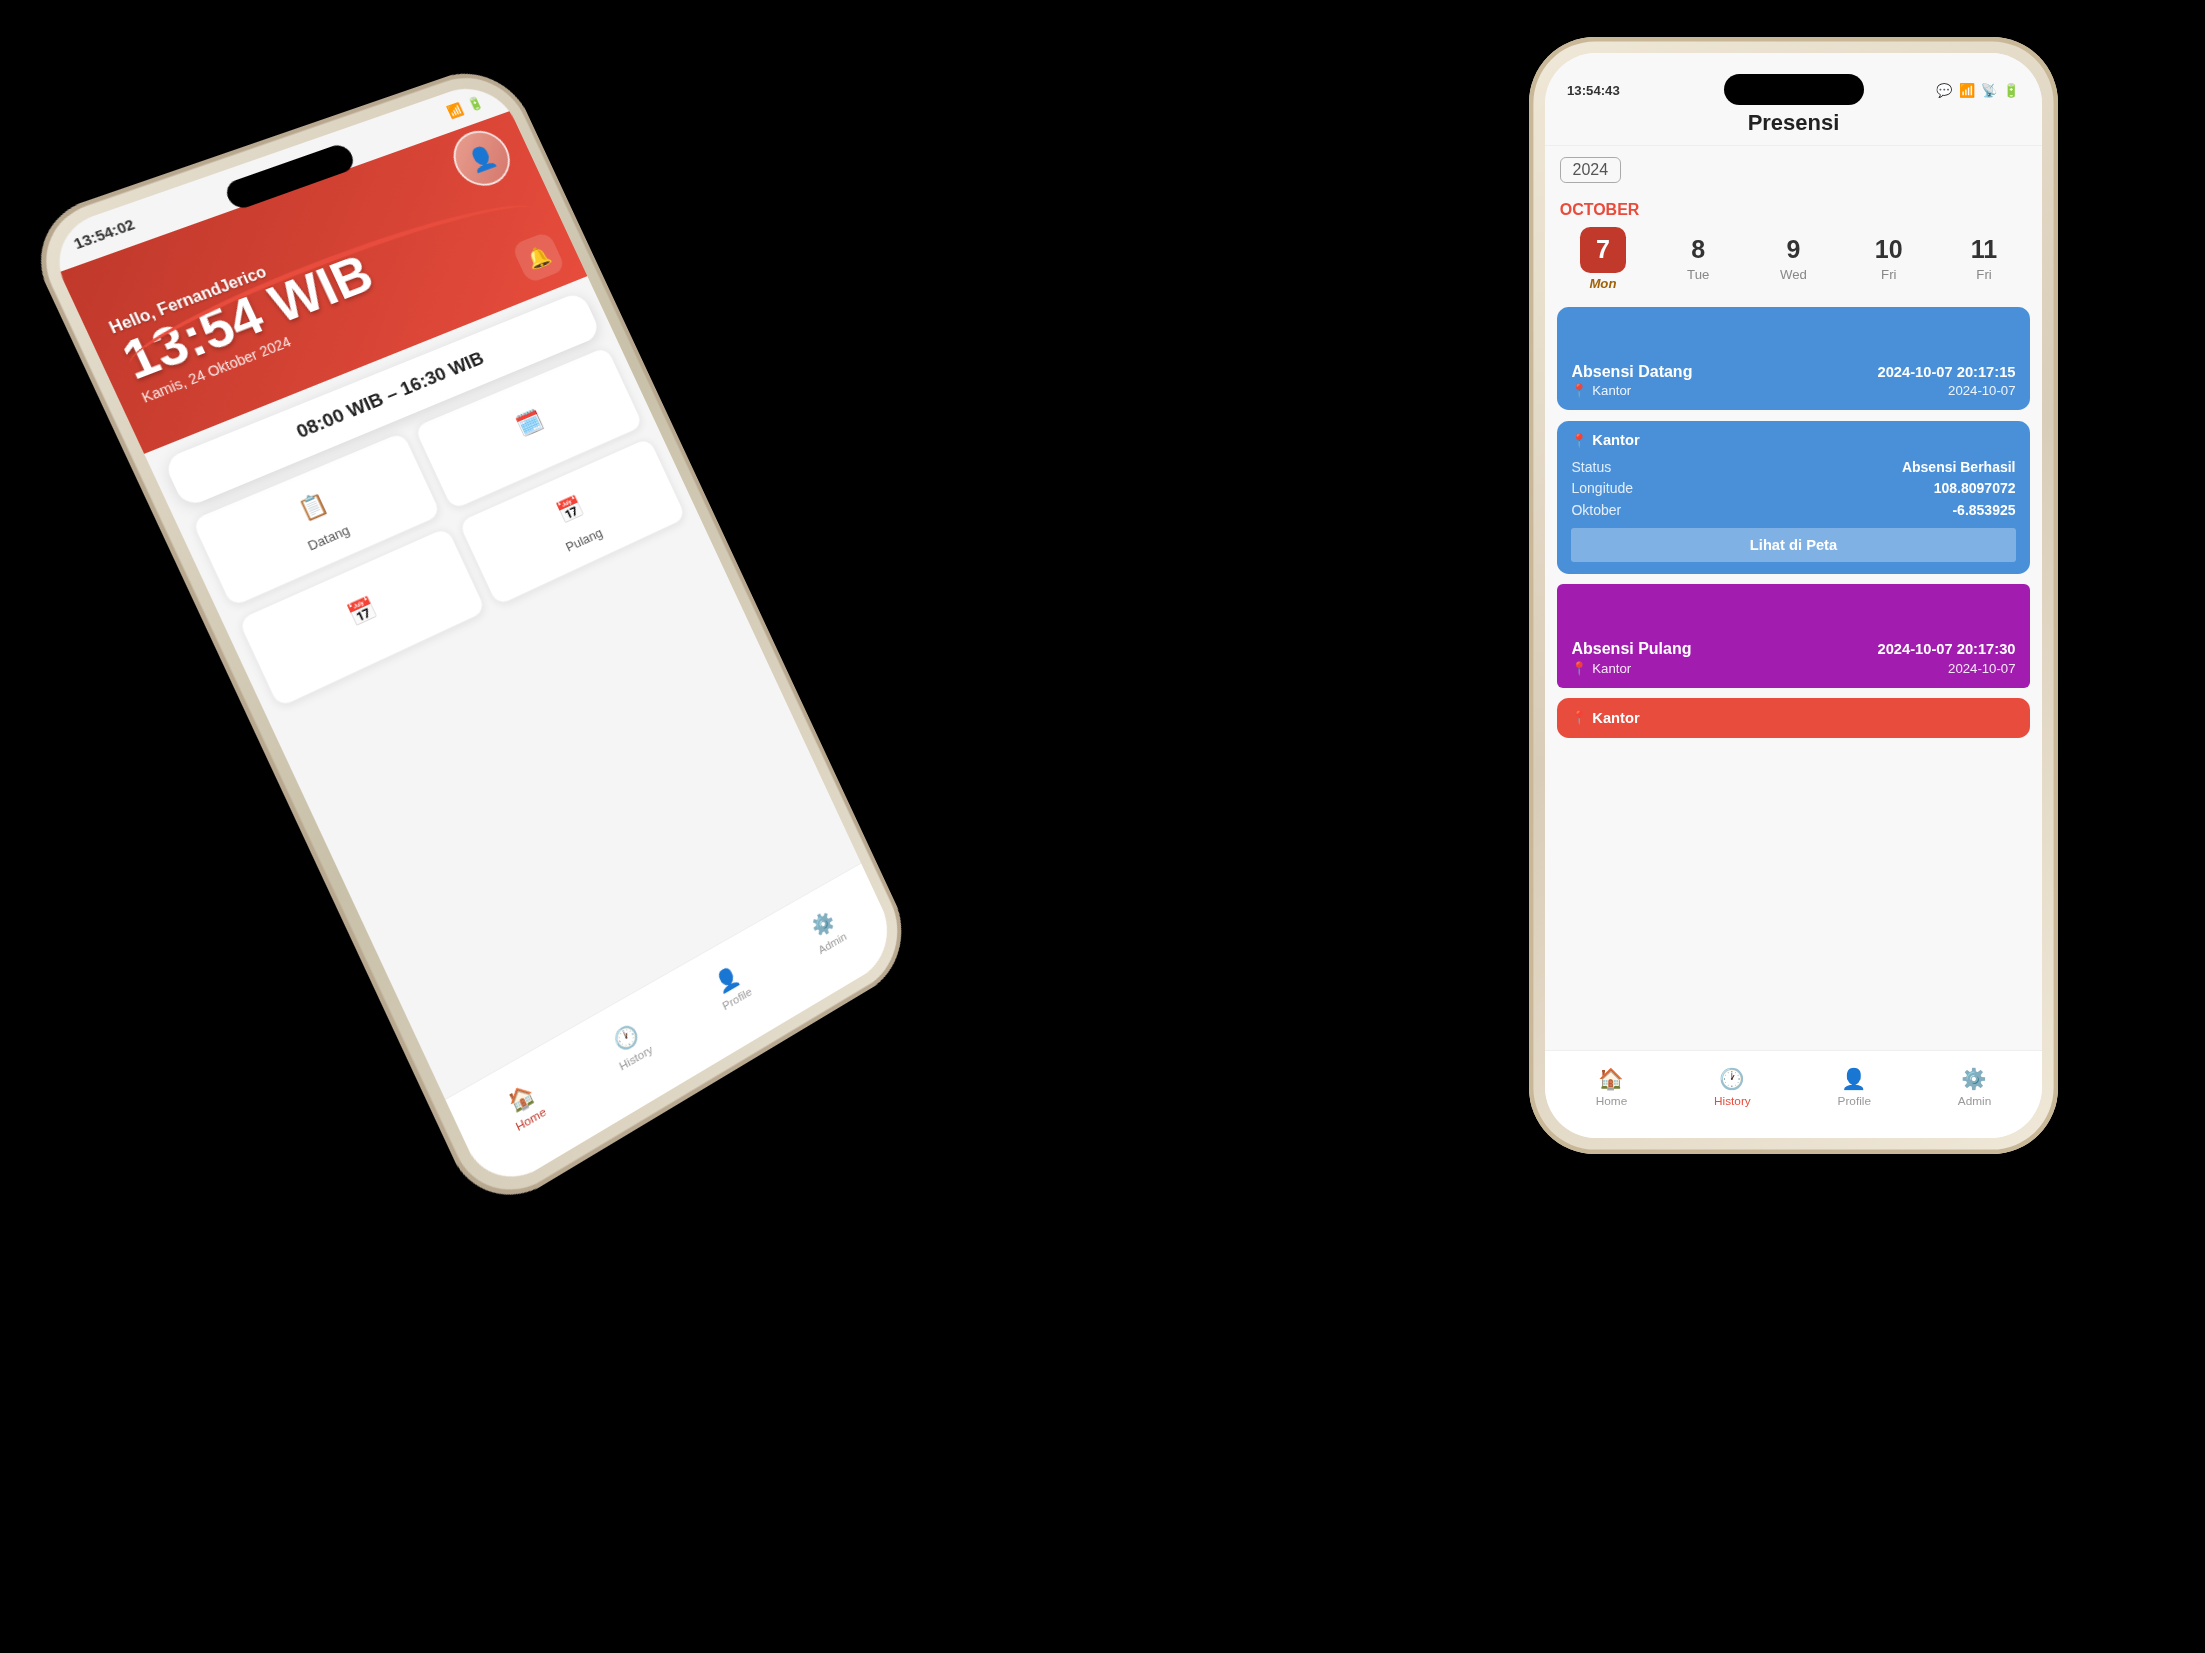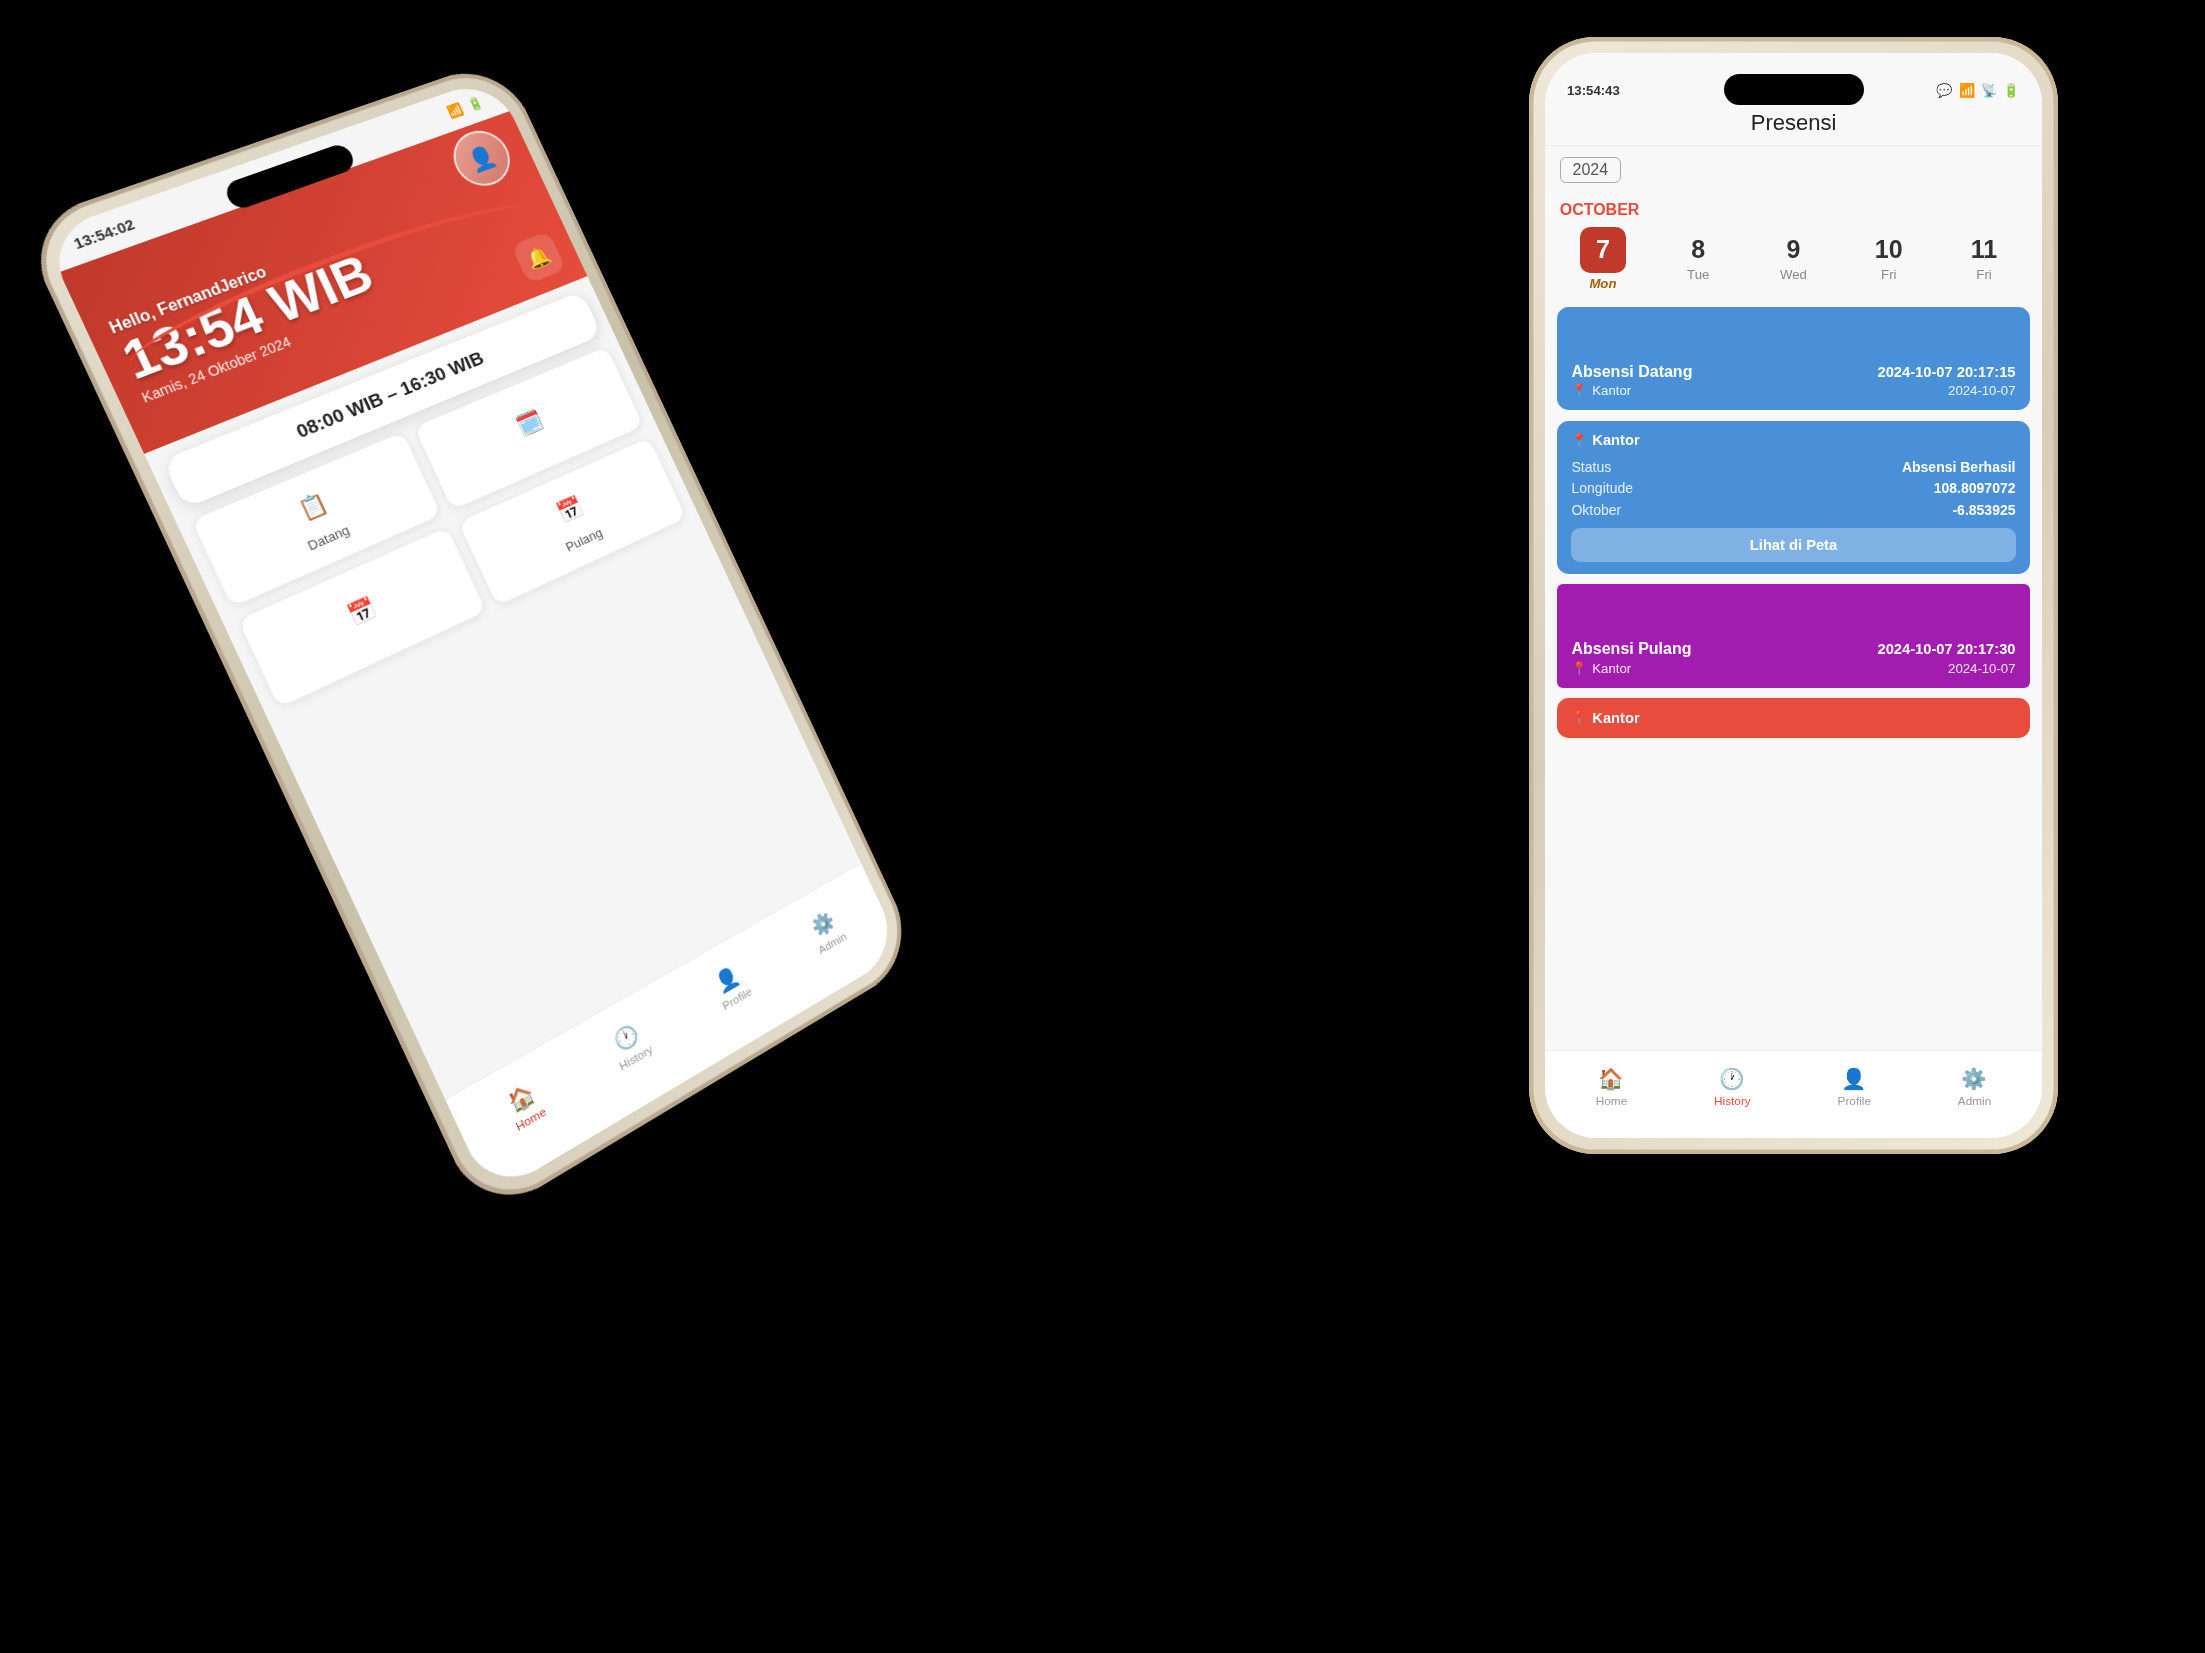--- a/index.html
+++ b/index.html
@@ -259,21 +259,21 @@
     .presensi-header {
       background: #f8f8f8;
       padding: 5.9px 14.7px 8.8px;
       text-align: center;
       border-bottom: 0.7px solid #eee;
       flex-shrink: 0;
     }
 
     .presensi-title {
       font-size: 22px;
-      font-weight: 400;
+      font-weight: 700;
       color: #222;
     }
 
     
     .calendar-section {
       background: #f8f8f8;
       padding: 11.8px 14.7px 7.4px;
       flex-shrink: 0;
     }
 
@@ -406,21 +406,21 @@
       padding: 2.9px 0;
       font-size: 14px;
     }
 
     .detail-label { opacity: 0.85; }
     .detail-value { font-weight: 600; }
 
     .lihat-peta-btn {
       background: rgba(255,255,255,0.3);
       border: none;
-      border-radius: 9px;
+      border-radius: 3px;
       padding: 8.8px;
       width: 100%;
       color: #fff;
       font-size: 14.7px;
       font-weight: 600;
       margin-top: 7.4px;
       text-align: center;
       cursor: pointer;
     }
 

